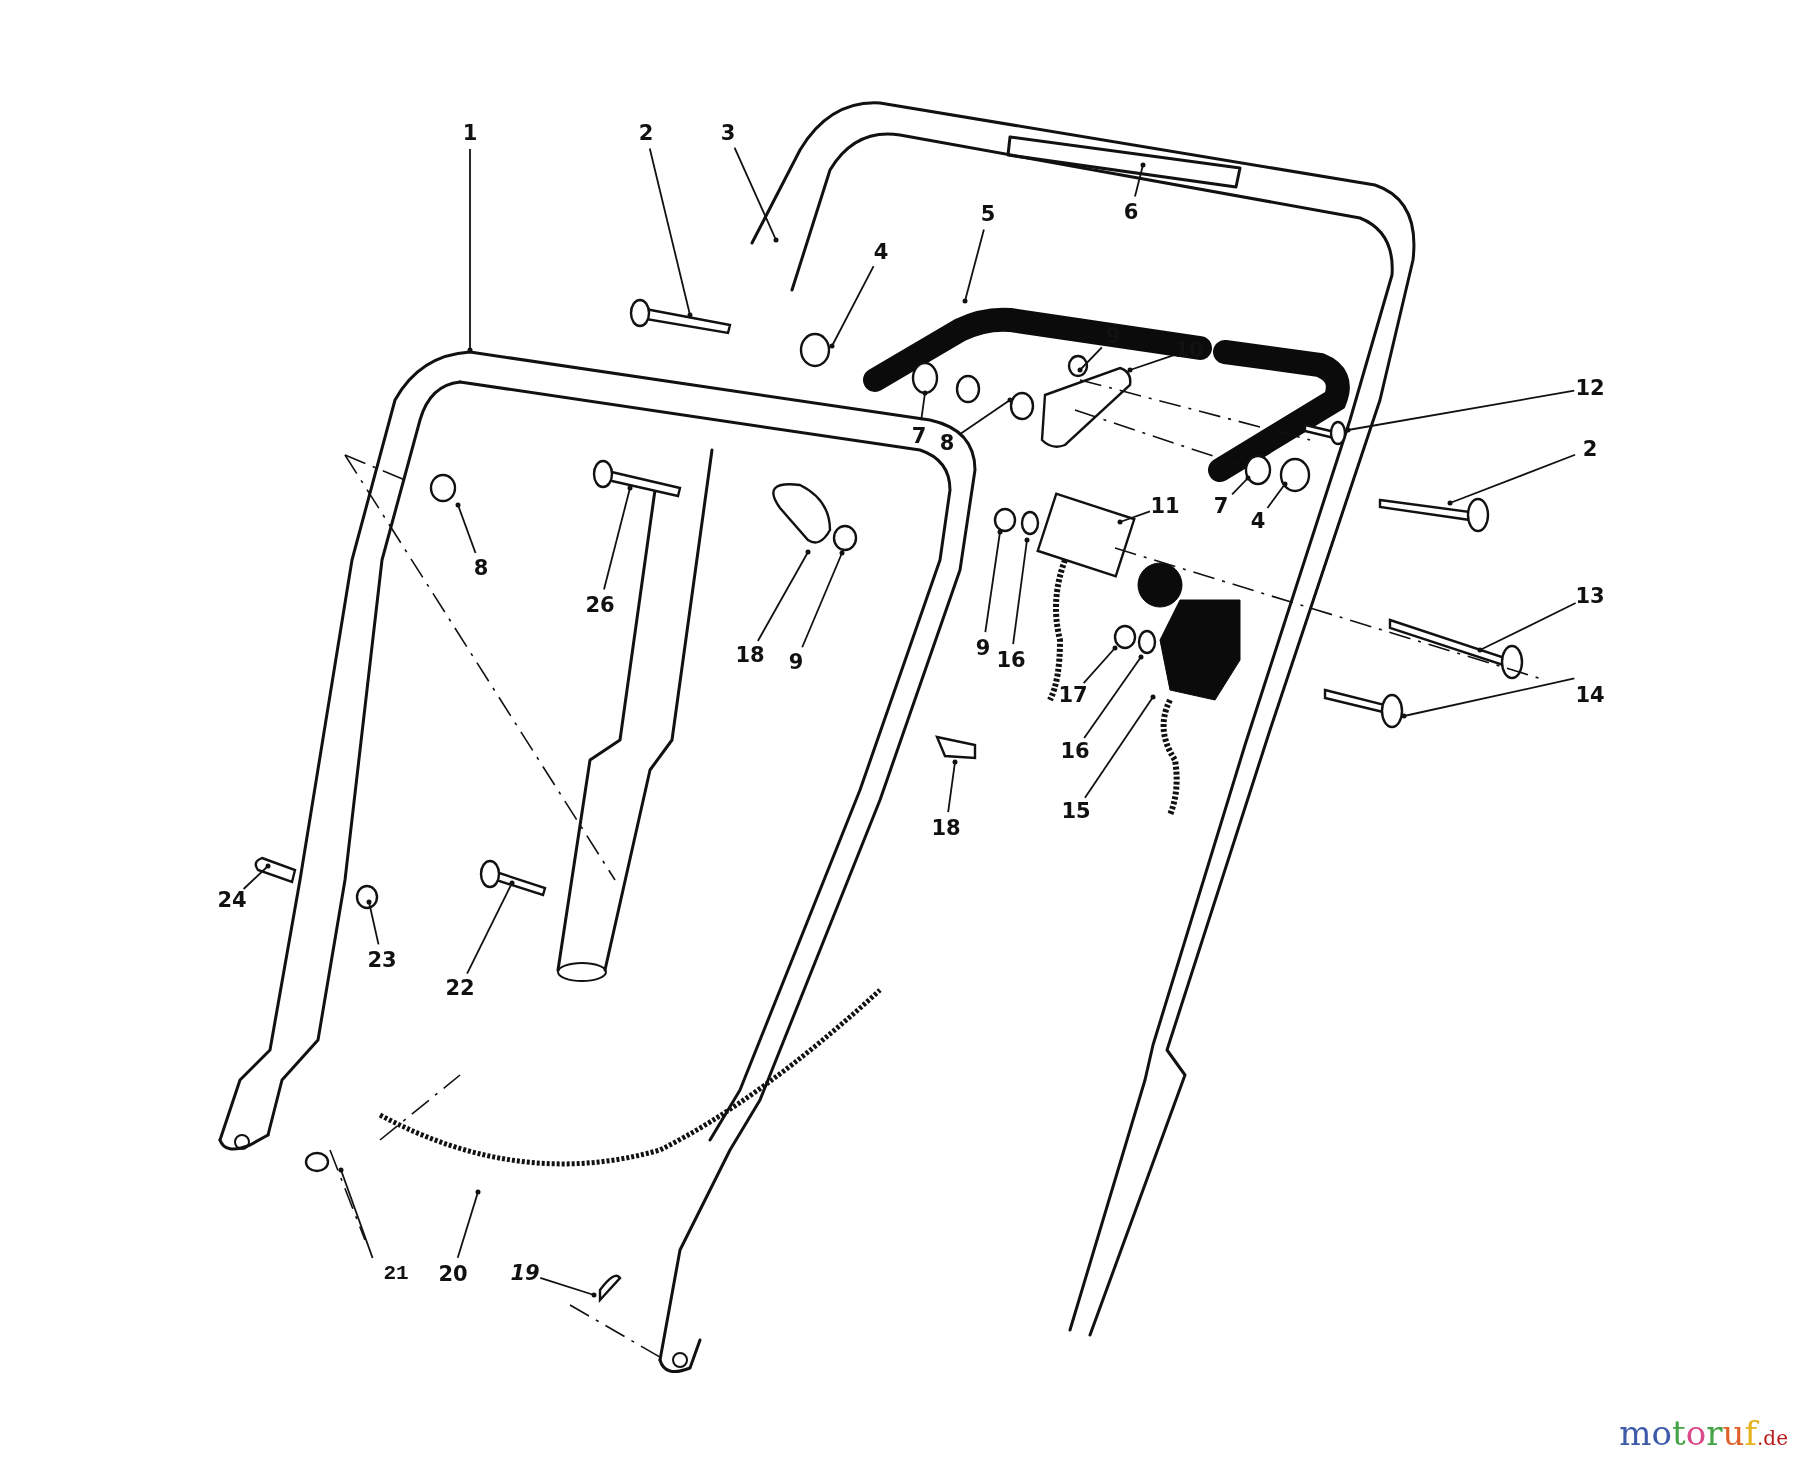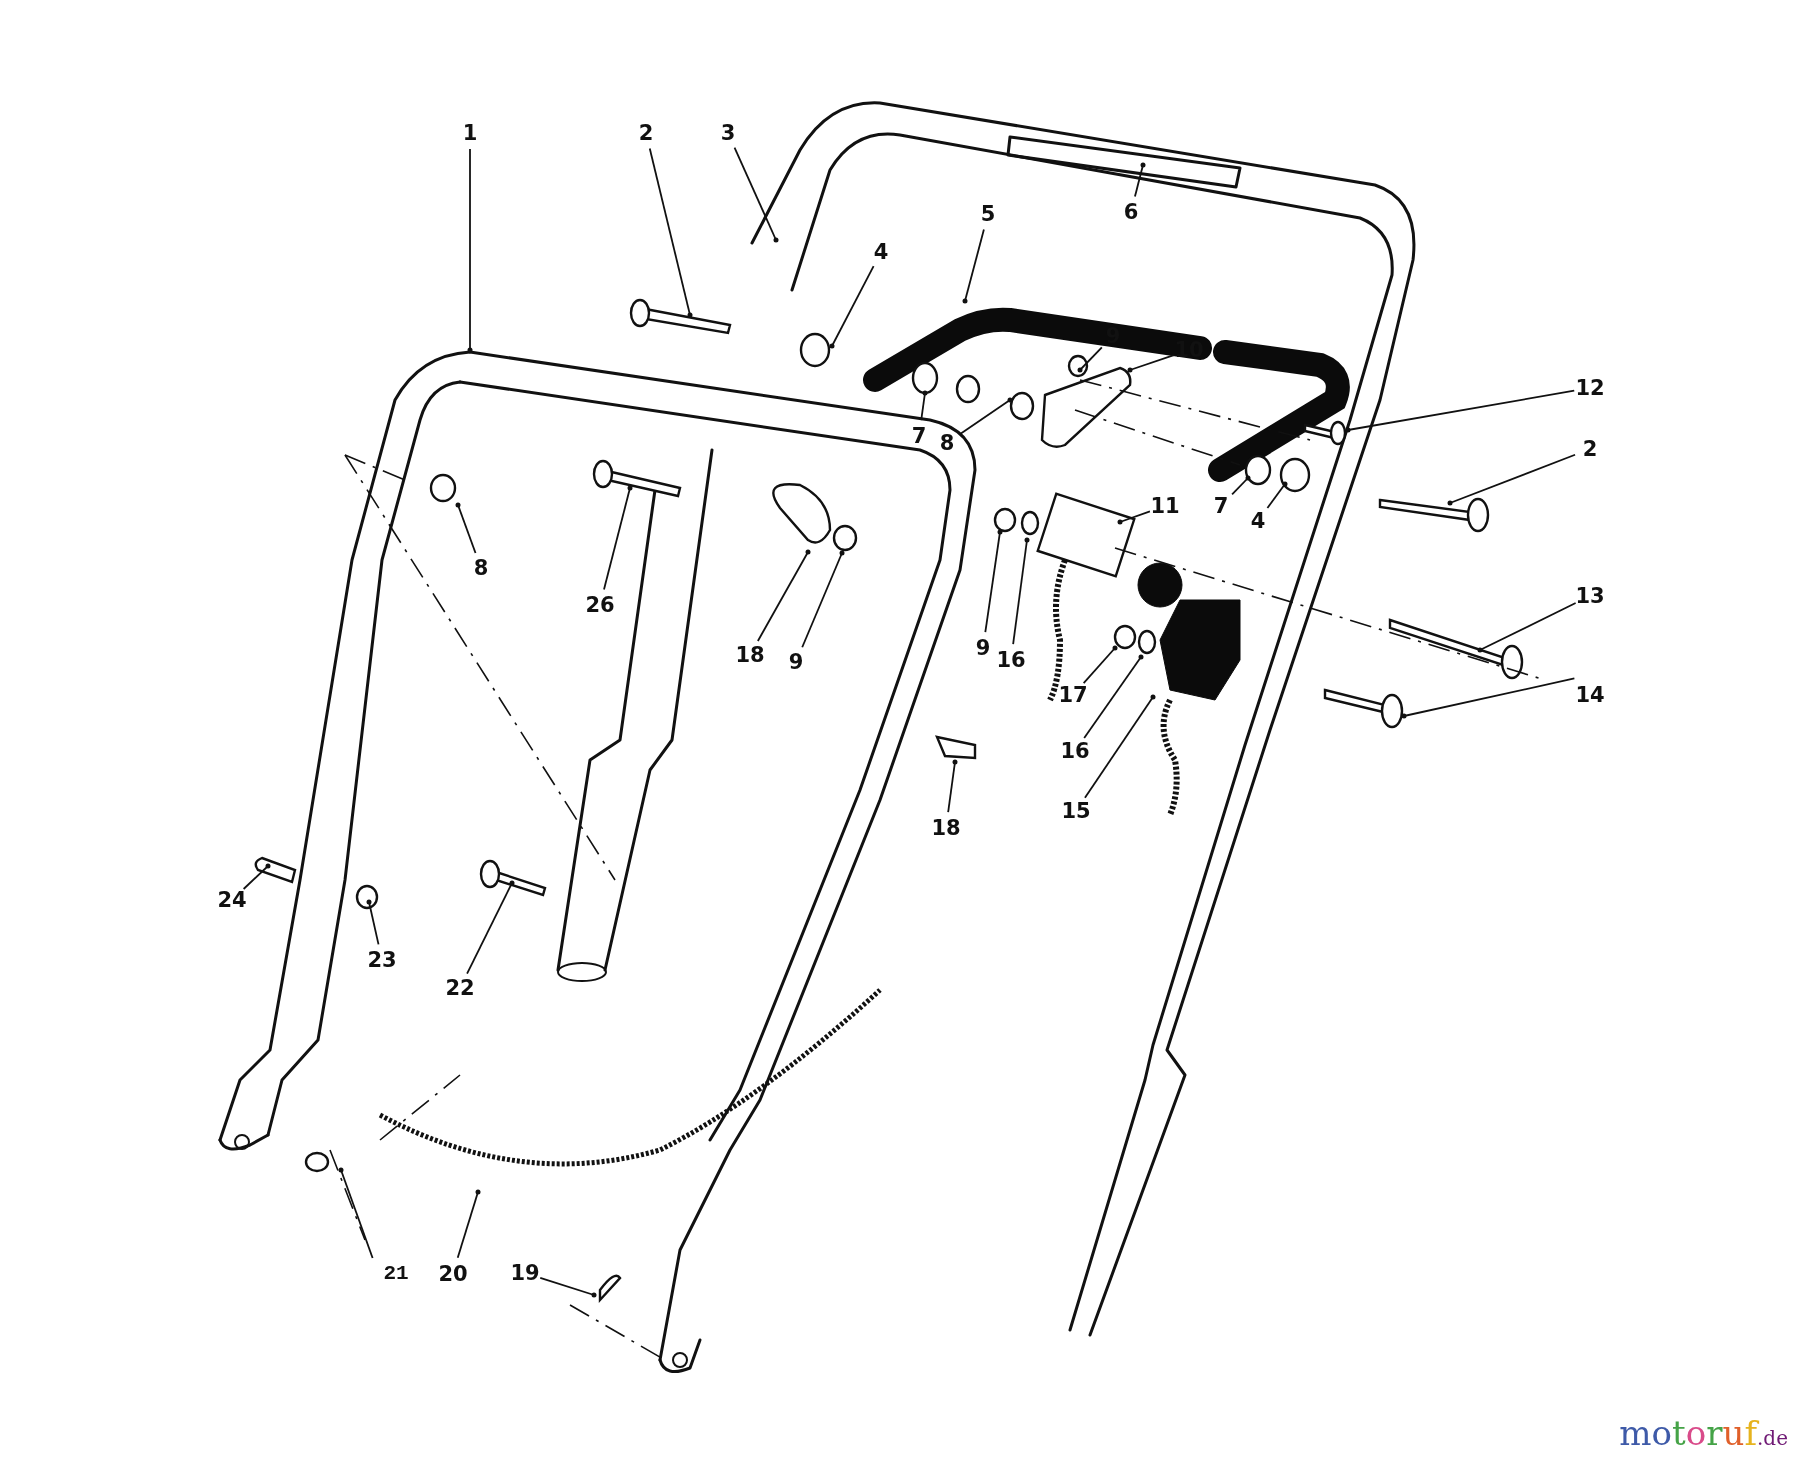--- a/index.html
+++ b/index.html
@@ -5,21 +5,21 @@
   html, body { margin:0; padding:0; background:#ffffff; }
   body { width:1800px; height:1461px; position:relative; overflow:hidden; font-family:"Liberation Sans", sans-serif; }
   #diagram { position:absolute; left:0; top:0; width:1800px; height:1461px; }
   .stroke { fill:none; stroke:#111; stroke-width:3; stroke-linecap:round; stroke-linejoin:round; }
   .thin { fill:none; stroke:#111; stroke-width:2; }
   .dash { fill:none; stroke:#111; stroke-width:1.6; stroke-dasharray:22 8 3 8; }
   .fillblk { fill:#0b0b0b; stroke:#0b0b0b; }
   .part { fill:#fff; stroke:#111; stroke-width:2.4; }
   .callout-label { position:absolute; font-family:"DejaVu Sans", sans-serif; font-weight:bold; font-size:21px; color:#111; transform:translate(-50%,-50%); white-space:nowrap; }
   .watermark { position:absolute; right:12px; bottom:8px; font-family:"DejaVu Serif", serif; font-size:34px; letter-spacing:0px; }
-  .watermark .de { font-size:20px; color:#701a75; }
+  .watermark .de { font-size:20px; color:#b91c1c; }
 </style>
 </head>
 <body>
 
 <svg id="diagram" viewBox="0 0 1800 1461" xmlns="http://www.w3.org/2000/svg">
 
   <g>
     <path class="stroke" d="M752,243 L800,150 Q830,100 880,103 L1375,185 Q1420,200 1413,260 L1380,400 L1270,730 L1167,1050 L1185,1075 L1090,1335"></path>
     <path class="stroke" d="M792,290 L830,170 Q855,128 900,135 L1360,218 Q1395,232 1392,275 L1350,420 L1245,745 L1153,1045 L1145,1080 L1070,1330"></path>
     <path class="stroke" d="M1010,137 L1240,168 L1236,187 L1008,155 Z"></path>
@@ -203,18 +203,18 @@
     <div class="callout-label" style="left: 1590px; top: 675px; margin-top: 20px;">14</div>
     <div class="callout-label" style="left: 1073px; top: 695px;">17</div>
     <div class="callout-label" style="left: 1075px; top: 751px;">16</div>
     <div class="callout-label" style="left: 1076px; top: 811px;">15</div>
     <div class="callout-label" style="left: 946px; top: 828px;">18</div>
     <div class="callout-label" style="left: 232px; top: 900px;">24</div>
     <div class="callout-label" style="left: 382px; top: 960px;">23</div>
     <div class="callout-label" style="left: 460px; top: 988px;">22</div>
     <div class="callout-label" style="left: 396px; top: 1273px; font-family: Liberation Mono, monospace;">21</div>
     <div class="callout-label" style="left: 453px; top: 1274px;">20</div>
-    <div class="callout-label" style="left: 525px; top: 1273px;">19</div>
+    <div class="callout-label" style="left: 525px; top: 1273px; font-style: italic;">19</div>
   </div>
 
 <div class="watermark">
   <span id="wm-letters"><span style="color: rgb(62, 90, 168);">m</span><span style="color: rgb(62, 90, 168);">o</span><span style="color: rgb(69, 163, 71);">t</span><span style="color: rgb(217, 75, 138);">o</span><span style="color: rgb(69, 163, 71);">r</span><span style="color: rgb(224, 96, 42);">u</span><span style="color: rgb(230, 179, 30);">f</span></span><span class="de">.de</span>
 </div>
 
 </body></html>

